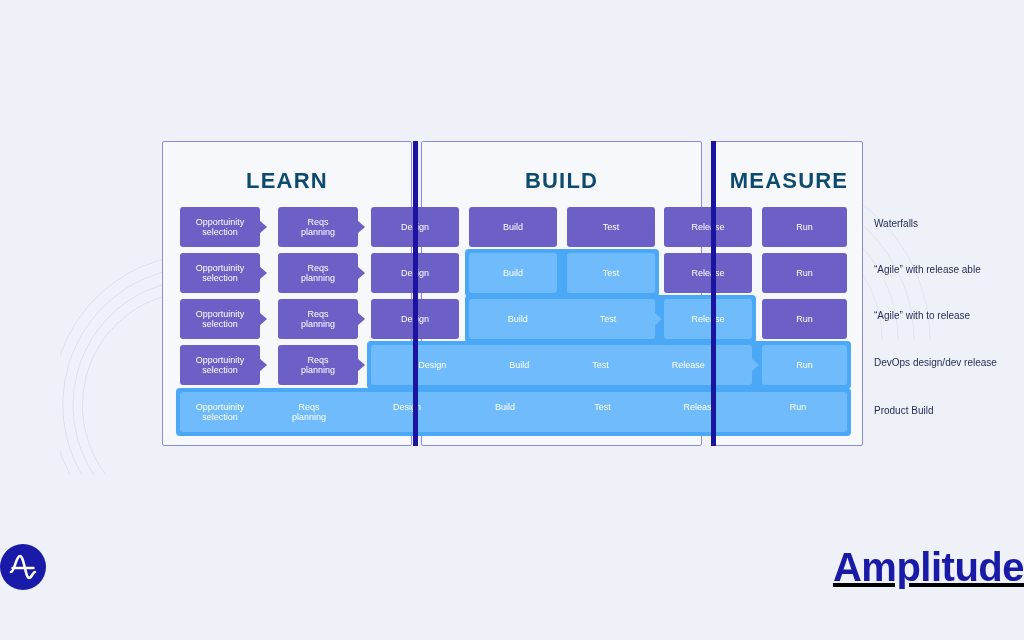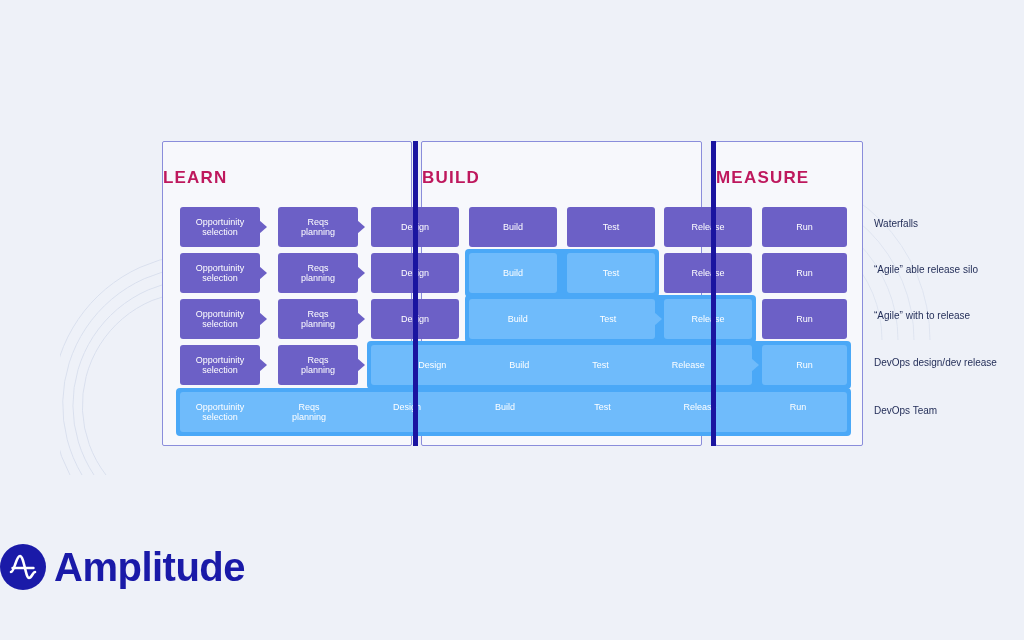--- a/index.html
+++ b/index.html
@@ -21,22 +21,23 @@
     background:#f7f8fc;
     border:1px solid #8a8ddb;
     border-radius:2px;
   }
   #panel-learn  { left:162px; width:250px; }
   #panel-build  { left:421px; width:281px; }
   #panel-measure{ left:715px; width:148px; }
 
   .panel-title{
     position:absolute; top:26px; left:0; right:0;
-    font-size:17px; font-weight:bold; letter-spacing:1.2px;
-    color:#be185d;
+    text-align:center;
+    font-size:22px; font-weight:bold; letter-spacing:1.2px;
+    color:#0c4a6e;
   }
 
   
   .divider{
     position:absolute; top:141px; width:5px; height:305px;
     background:#1a14a0; z-index:7;
   }
   #divider-1{ left:413px; }
   #divider-2{ left:711px; }
 
@@ -72,21 +73,21 @@
   
   .legend{
     position:absolute; left:874px;
     font-size:10px; font-weight:normal; color:#1f2a55;
     white-space:nowrap;
   }
 
   
   #logo{
     position:absolute; left:0; right:0; top:544px;
-    display:flex; align-items:center; justify-content:flex-start; gap:8px;
+    display:flex; align-items:center; justify-content:space-between; gap:14px;text-decoration:underline;
   }
   #logo .mark{ width:46px; height:46px; }
   #logo .wordmark{
     font-size:40px; font-weight:bold; color:#1a1aa8;
     letter-spacing:-0.5px;
   }
 </style>
 </head>
 <body>
 
@@ -150,21 +151,21 @@
         <i class="tip"></i>
     </div>
     <div class="cell purple" style="left:371px;width:88px;">Design</div>
 
     <div class="group" style="left:465px;width:194px;"></div>
     <div class="cell blue" style="left:469px;width:88px;">Build</div>
     <div class="cell blue" style="left:567px;width:88px;">Test</div>
     <div class="cell purple" style="left:664px;width:88px;">Release</div>
     <div class="cell purple" style="left:762px;width:85px;">Run</div>
   </div>
-  <div class="legend" style="top:264px;">“Agile” able release silo</div>
+  <div class="legend" style="top:264px;">“Agile” with release able</div>
 
   <div class="row" id="row-3" style="top:299px;">
     <div class="cell purple" style="left:180px;width:80px;">
       <span><span>Opportuinity</span><br><span>selection</span></span>
         <i class="tip"></i>
     </div>
     <div class="cell purple" style="left:278px;width:80px;">
       <span><span>Reqs</span><br><span>planning</span></span>
         <i class="tip"></i>
     </div>
@@ -214,21 +215,21 @@
         <span style="flex:0 0 80px;text-align:center;"><span>Opportuinity</span><br><span>selection</span></span>
         <span style="flex:0 0 98px;text-align:center;"><span>Reqs</span><br><span>planning</span></span>
         <span style="flex:0 0 98px;text-align:center;">Design</span>
         <span style="flex:0 0 98px;text-align:center;">Build</span>
         <span style="flex:0 0 97px;text-align:center;">Test</span>
         <span style="flex:0 0 98px;text-align:center;">Release</span>
         <span style="flex:1;text-align:center;">Run</span>
       </span>
     </div>
   </div>
-  <div class="legend" style="top:405px;">DevOps Team</div>
+  <div class="legend" style="top:405px;">Product Build</div>
 
   <div class="divider" id="divider-1"></div>
   <div class="divider" id="divider-2"></div>
 
   <div id="logo">
     <span class="mark">
       <svg width="46" height="46" viewBox="0 0 46 46">
         <circle cx="23" cy="23" r="23" fill="#1a1aa8"></circle>
         <path d="M11 28 C14.5 28 16 12 20 12 C24 12 25.5 34 29 34 C31.5 34 33 28 35 28" fill="none" stroke="#ffffff" stroke-width="2.6" stroke-linecap="round"></path>
         <path d="M12.5 24 L33.5 24" stroke="#ffffff" stroke-width="2.4" stroke-linecap="round"></path>

